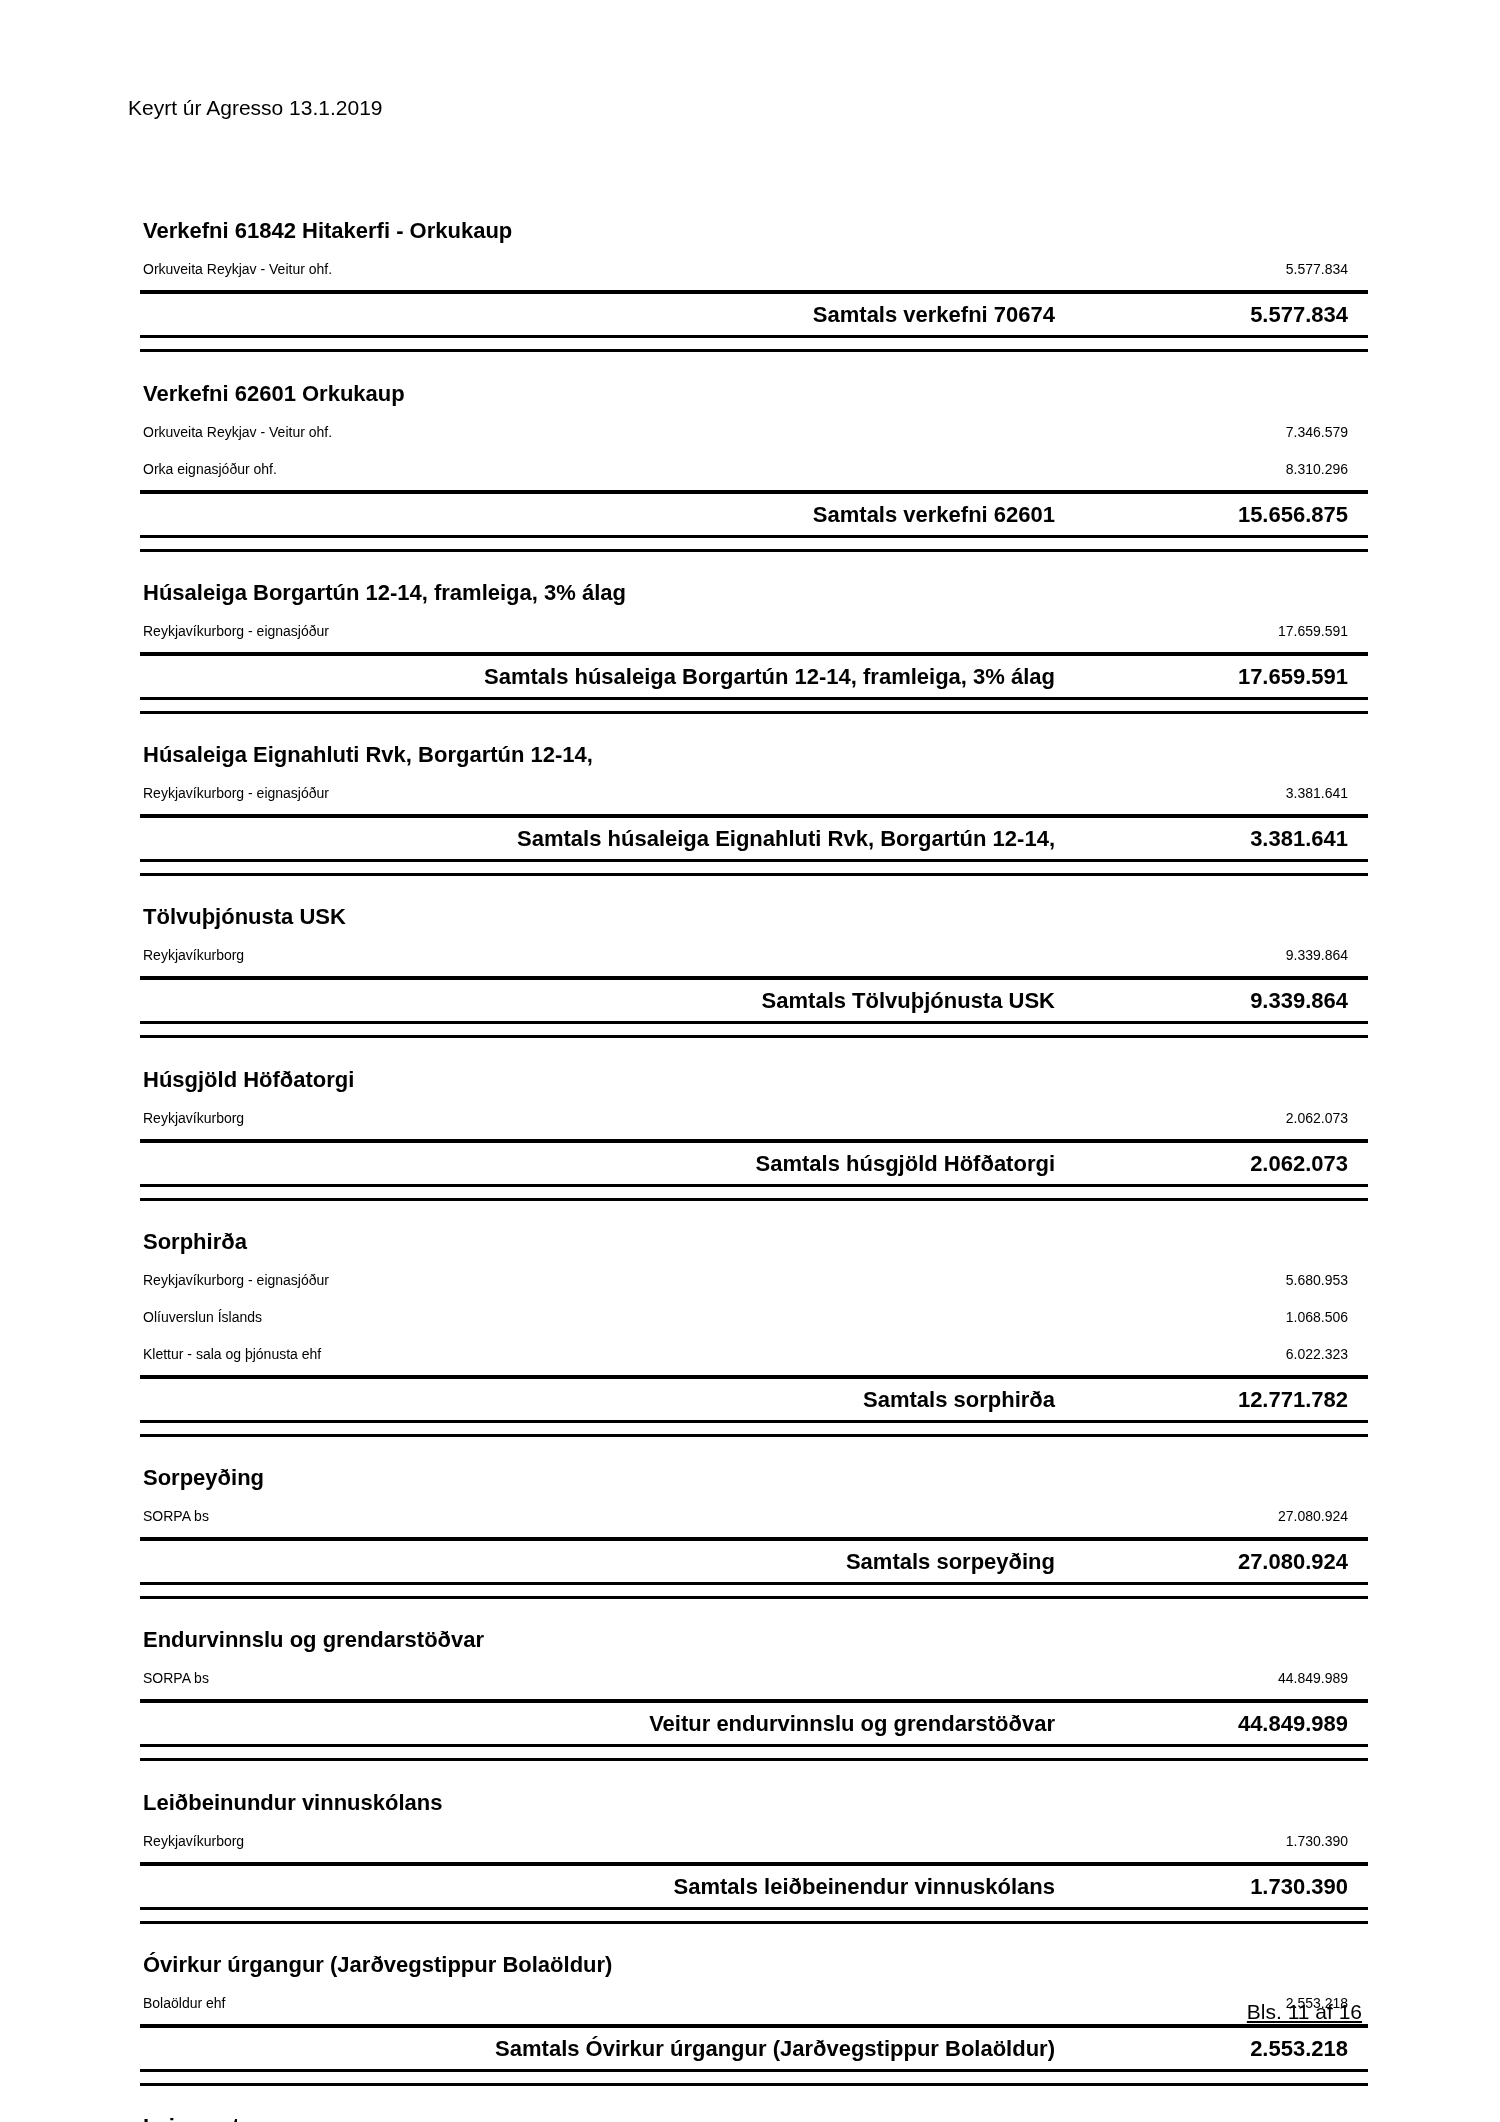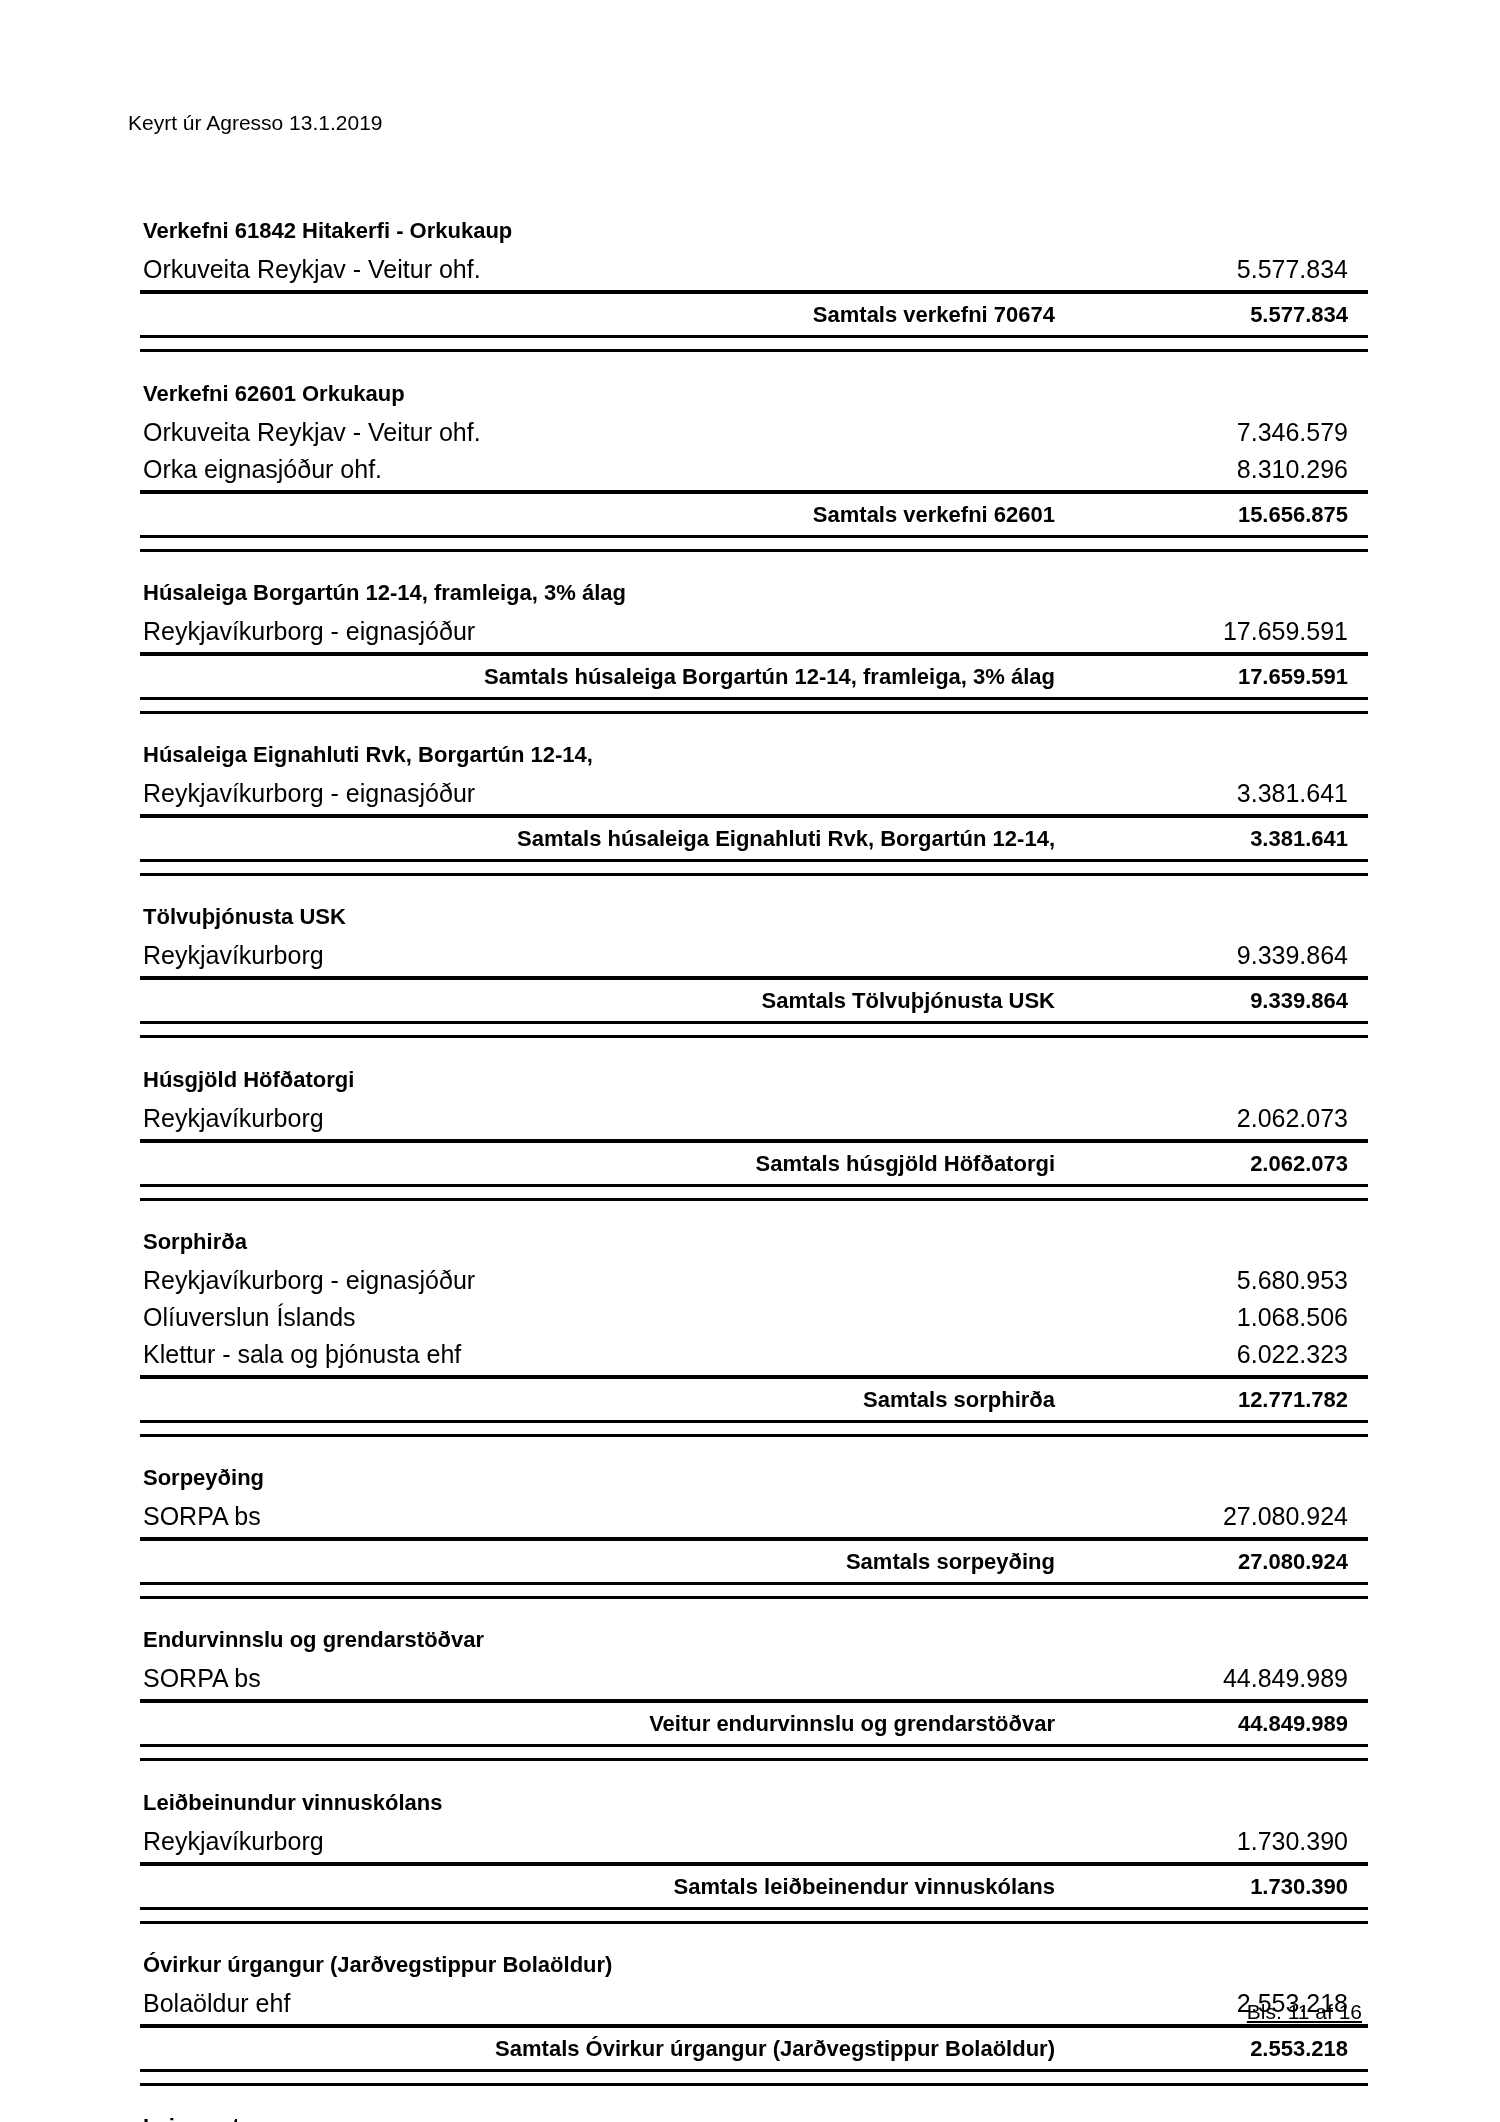--- a/index.html
+++ b/index.html
@@ -11,41 +11,40 @@
     font-family: "Liberation Sans", sans-serif;
     position: relative;
     overflow: hidden;
   }
   .print-note {
     position: absolute;
     top: 95px;
     left: 128px;
     font-size: 21px;
     line-height: 26px;
-    margin-top: 15px;
   }
   .report {
     position: absolute;
     top: 190px;
     left: 140px;
     width: 1228px;
   }
   .sec-title {
     font-size: 22px;
     font-weight: bold;
     line-height: 28px;
     padding-top: 9px;
     margin-bottom: 6px;
     padding-left: 3px;
   }
   .row {
     display: flex;
     justify-content: space-between;
     align-items: baseline;
-    font-size: 25px;
+    font-size: 14px;
     line-height: 37px;
     padding: 0 20px 0 3px;
   }
   .row .vendor-amount { text-align: right; white-space: nowrap; }
   .rule-thick {
     border-top: 4px solid #000;
     margin-top: 2px;
   }
   .total-row {
     display: flex;

